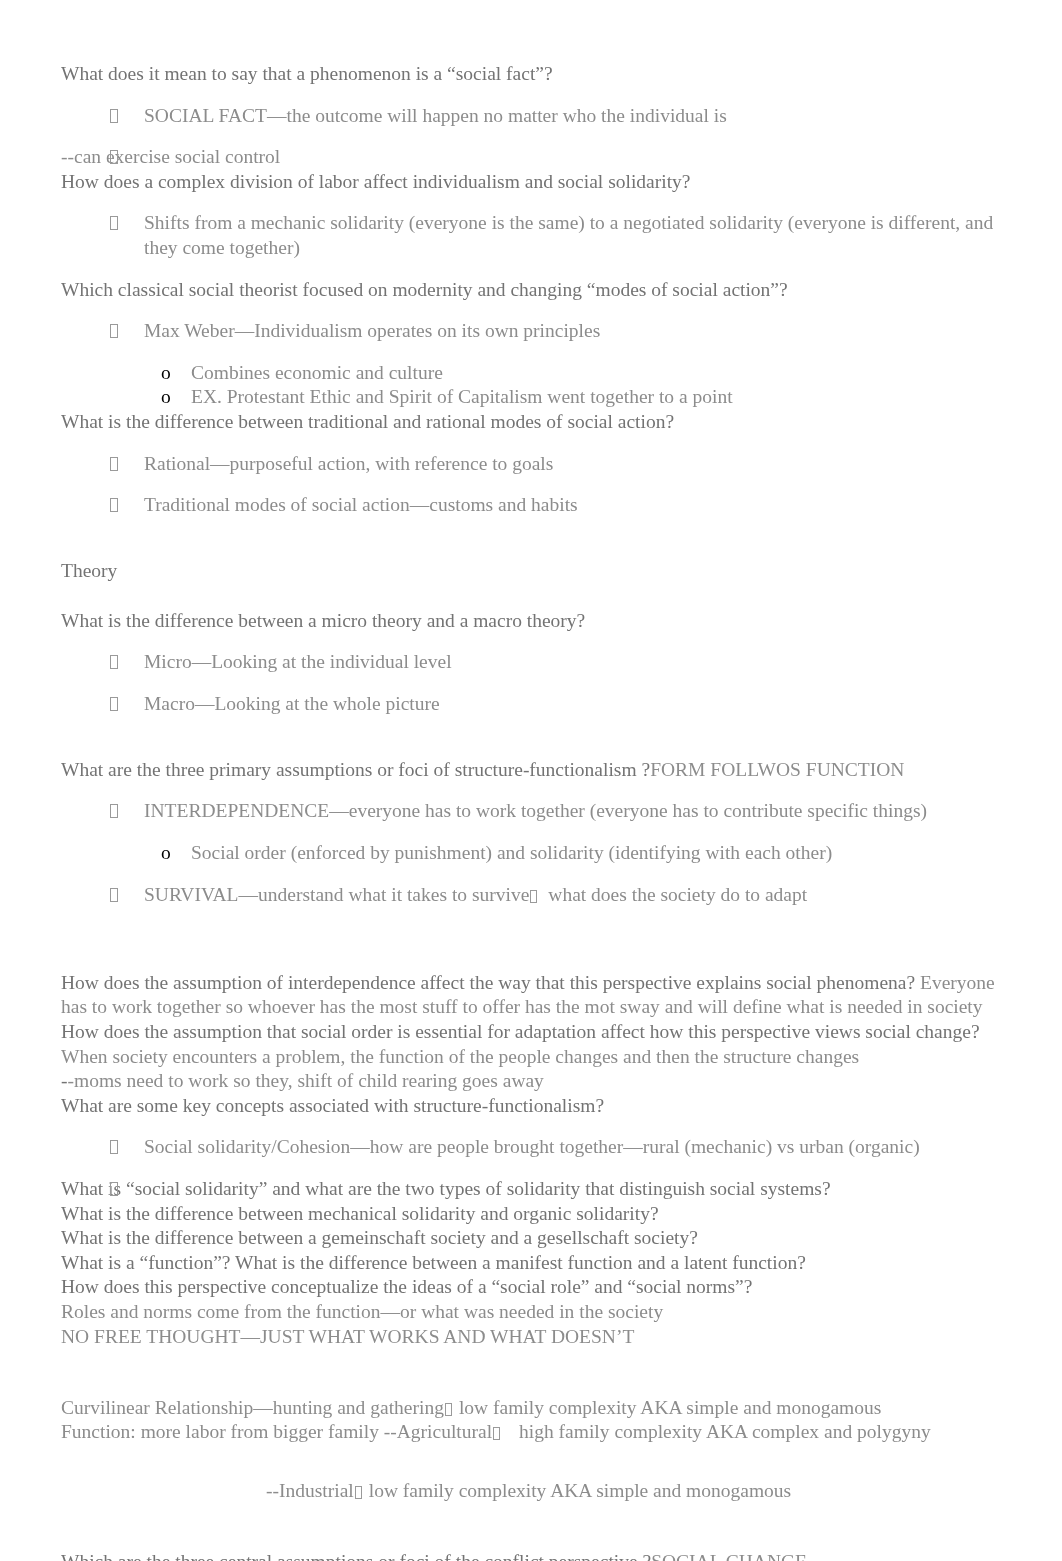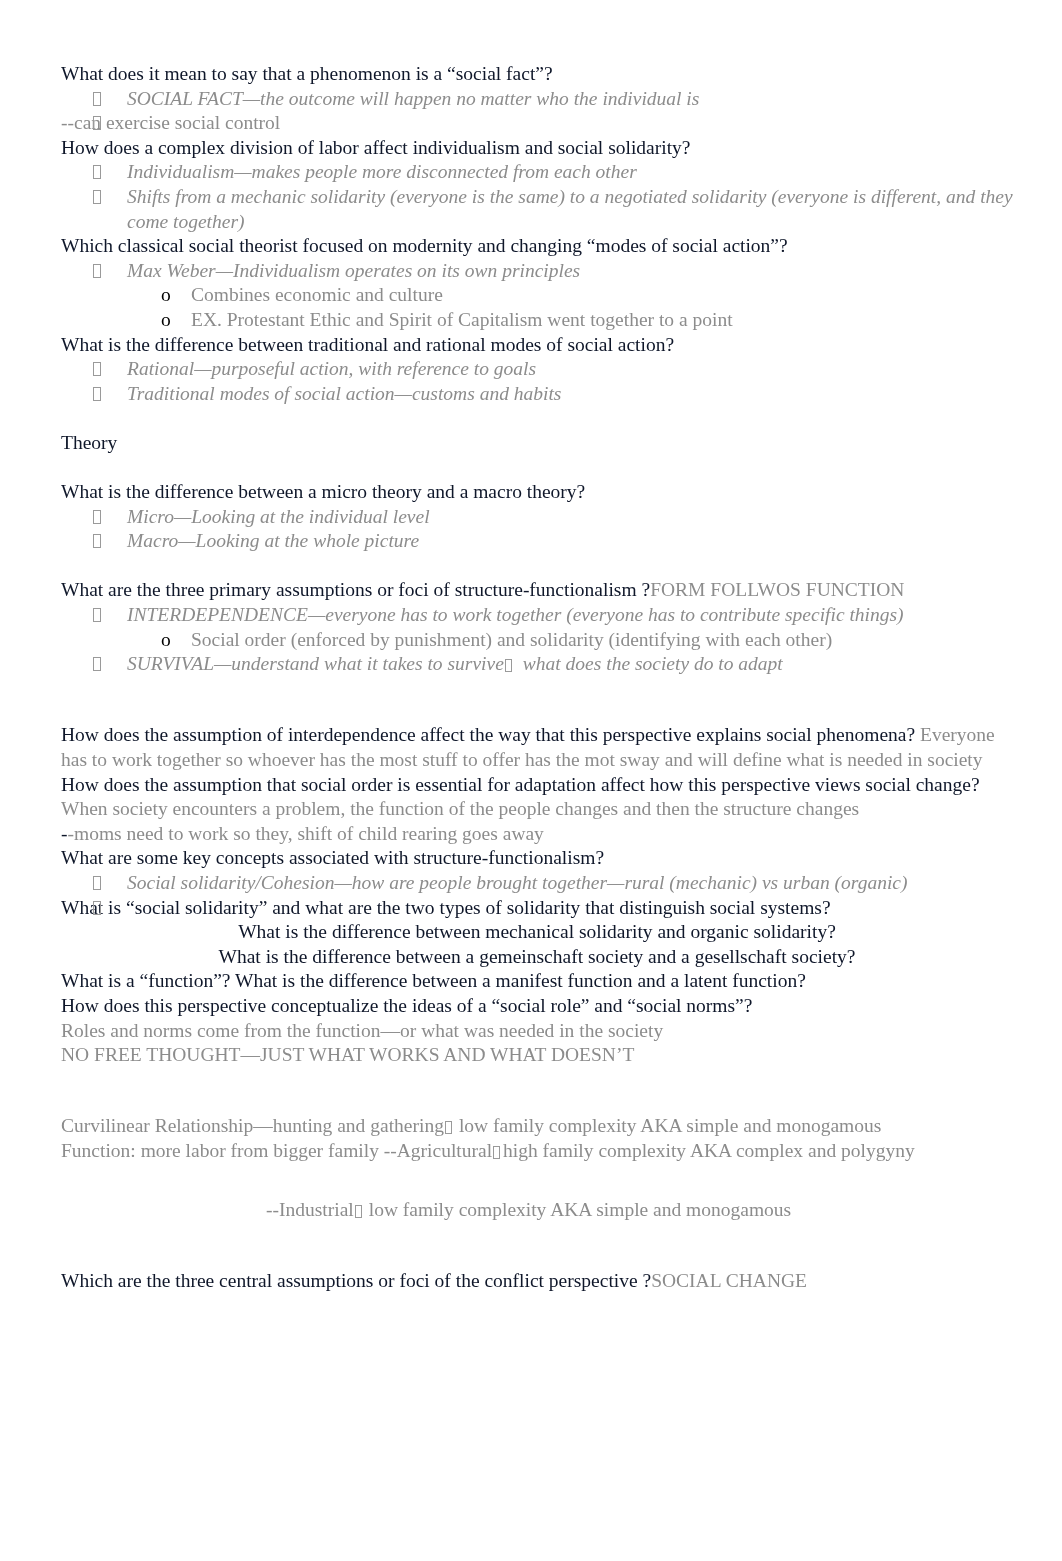--- a/index.html
+++ b/index.html
@@ -26,41 +26,40 @@
     background: #ffffff;
   }
   .doc {
     position: absolute;
     left: 61px;
     top: 62px;
     width: 952px;
   }
 
   
-  .b   { color: #0f172a; margin-top: 17px; }
+  .b   { color: #737373; margin-top: 17px; }
   .g   { color: #8c8c8c; }
 
   
   p.line {
     margin: 0;
     padding: 0;
     text-indent: 0;
   }
   .lv0  { margin-left: 0px; }
   .lv1  { margin-left: 66px; }     
-  .lv2  { margin-left: 130px; text-align: center; }    
+  .lv2  { margin-left: 130px; }    
   .lv3  { margin-left: 163px; }
 
   
   .bul {
-    margin: 0;
+    margin: 17px;
     padding: 0;
     position: relative;
     padding-left: 66px;
-    font-style: italic;
   }
   .bul > .mark {
     position: absolute;
     left: 32px;
     top: 0;
     color: #8c8c8c;
     font-family: "DejaVu Sans", sans-serif;
     font-size: 15px;
     line-height: 24.6px;
   }
@@ -121,21 +120,20 @@
     </p>
     <p class="line lv3">
       <span class="g">--can exercise social control</span>
     </p>
 
     <p class="line lv1">
       <span class="b">How does a complex division of labor affect individualism and social solidarity?</span>
     </p>
     <p class="bul">
       <span class="mark"><span class="tofu"></span></span>
-      <span class="g">Individualism—makes people more disconnected from each other</span>
     </p>
     <p class="bul">
       <span class="mark"><span class="tofu"></span></span>
       <span class="g">Shifts from a mechanic  solidarity (everyone is the same) to a negotiated  solidarity (everyone is different, and they come together)</span>
     </p>
 
     <p class="line lv0">
       <span class="b">Which classical social theorist focused on modernity and changing “modes of social action”?</span>
     </p>
     <p class="bul">
@@ -254,21 +252,21 @@
       <span class="g">NO FREE THOUGHT—JUST WHAT WORKS AND WHAT DOESN’T</span>
     </p>
 
     <div class="blank"></div>
     <div class="blank-sm"></div>
 
     <p class="line lv0">
       <span class="g">Curvilinear Relationship—hunting and gathering</span><span class="g"><span class="tofu-in"></span></span><span class="g" style="margin-left:6px;">low family complexity AKA simple and monogamous</span>
     </p>
     <p class="line lv0">
-      <span class="g"> Function: more labor from bigger family --Agricultural</span><span class="g"><span class="tofu-in"></span></span><span class="g" style="margin-left:2px;">high family complexity AKA complex and polygyny</span>
+      <span class="g"> Function: more labor from bigger family --Agricultural</span><span class="g"><span class="tofu-in"></span></span><span class="g" style="margin-left:18px;">high family complexity AKA complex and polygyny</span>
     </p>
     <p class="line" style="margin-left:205px;margin-top:34px;">
       <span class="g">--Industrial</span><span class="g"><span class="tofu-in"></span></span><span class="g" style="margin-left:6px;">low family complexity AKA simple and monogamous</span>
     </p>
 
     <div class="blank"></div>
     <div class="blank-sm"></div>
 
     <p class="line lv0">
       <span class="b">Which are the three central assumptions or foci of the conflict perspective  ?</span><span class="g">SOCIAL CHANGE</span>

